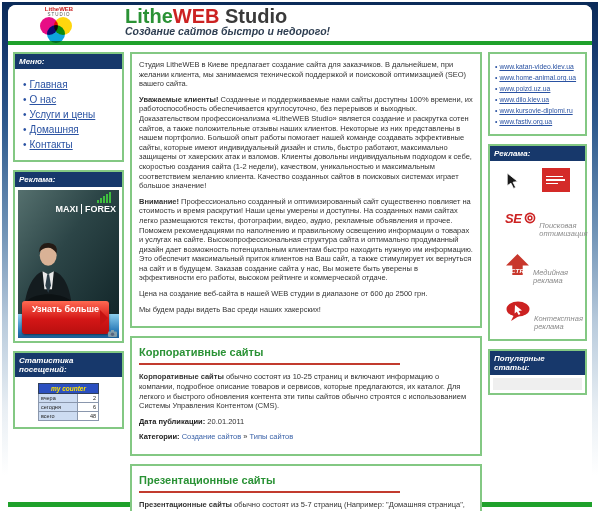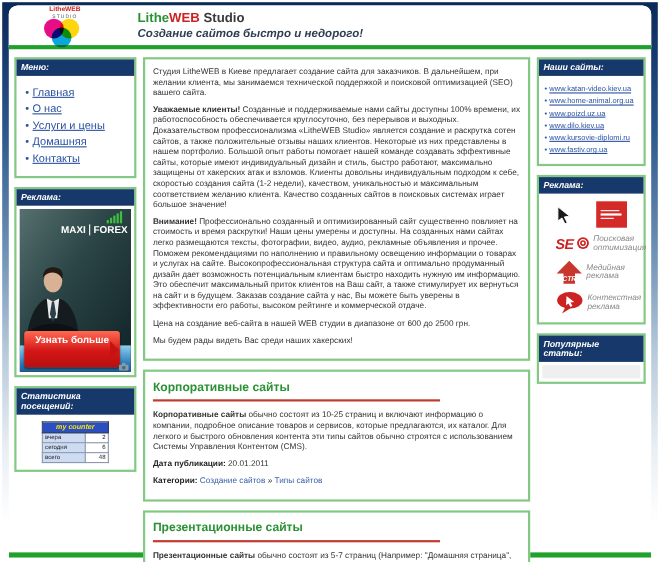--- a/index.html
+++ b/index.html
@@ -13,21 +13,21 @@
   .site-header{position:relative;height:36px;border-bottom:4px solid #1fa12b;border-radius:8px 8px 0 0;background:#fff;}
   .logo{position:absolute;left:20px;top:1px;width:62px;height:34px;cursor:pointer;}
   .logo-l1{font-size:6px;font-weight:bold;color:#c22;line-height:6px;text-align:center;}
   .logo-l2{font-size:4.5px;color:#555;letter-spacing:1px;line-height:5px;text-align:center;}
   .circles{position:relative;height:24px;}
   .c{position:absolute;border-radius:50%;mix-blend-mode:multiply;opacity:.95;}
   .c-m{left:12px;top:0;width:18px;height:18px;background:#e6007e;}
   .c-y{left:26px;top:0;width:18px;height:18px;background:#ffd400;}
   .c-c{left:19px;top:8px;width:18px;height:18px;background:#00a0dc;}
   .title-block{position:absolute;left:117px;top:3px;}
-  .site-title{margin:0;font-size:12px;font-weight:bold;color:#3a3a3a;line-height:16px;}
+  .site-title{margin:0;font-size:20px;font-weight:bold;color:#3a3a3a;line-height:16px;}
   .t-green{color:#2a9235;} .t-red{color:#cc2222;}
   .tagline{font-size:10.5px;font-weight:bold;font-style:italic;color:#2f3f52;margin-top:1px;}
   
   .cols{display:flex;gap:6px;padding:7px 5px 0 5px;}
   .col-left{width:111px;flex:none;}
   .col-center{flex:1;min-width:0;}
   .col-right{width:99px;flex:none;}
   .box{border:2px solid #83c883;background:#fff;margin-bottom:8px;}
   .box-hd{background:#17386b;color:#fff;font-size:8px;font-weight:bold;padding:3px 4px;font-style:italic;}
   
@@ -64,21 +64,21 @@
   .redline{border:0;border-top:2px solid #c23b2e;width:78%;margin:0 0 7px 0;}
   .meta{margin:6px 0 0;}
   .meta b{color:#222;}
   .cat a{color:#3a62a8;text-decoration:none;cursor:pointer;}
   
   .sites{list-style:none;margin:0;padding:5px 2px 5px 4px;}
   .sites li{margin:4px 0;font-size:6.8px;white-space:nowrap;}
   .sites li::before{content:"•";color:#2a52a2;margin:0 2px 0 1px;}
   .rad{padding:4px 14px;cursor:pointer;font-style:italic;}
   .ad-row{display:flex;align-items:center;gap:3px;padding:3px 1px;}
-  .ad-row .lbl{font-size:7.5px;color:#8a8a8a;line-height:1.1;}
+  .ad-row .lbl{font-size:7.5px;color:#8a8a8a;line-height:1.1;margin-top:24px;}
   .ad-sq{width:28px;height:24px;background:#d42a28;display:flex;flex-direction:column;justify-content:center;gap:2px;padding:3px 4px;box-sizing:border-box;margin-left:auto;}
   .ad-sq i{display:block;height:1.5px;background:#fff;}
   .ad-sq i:nth-child(1){width:85%;} .ad-sq i:nth-child(2){width:95%;} .ad-sq i:nth-child(3){width:60%;}
   .seo{color:#cc2222;font-weight:bold;font-size:13px;letter-spacing:-0.5px;line-height:13px;}
   .icon-wrap{flex:none;display:flex;align-items:center;}
   .pop-empty{height:12px;background:#efefef;margin:3px;}
 </style>
 </head>
 <body>
 
@@ -195,21 +195,20 @@
         <section class="box cbox">
           <div class="art-hd">Презентационные сайты</div>
           <hr class="redline">
           <p><span class="lead">Презентационные сайты</span><span> обычно состоят из 5-7 страниц (Например: "Домашняя страница", "О компании", "Продукты и услуги", "Отзывы клиентов", "Контакты") и лучше всего подходят для небольших компаний и частных предпринимателей, которые ищут возможность презентовать себя в сети Интернет, не затрачивая при этом много средств и времени. Мы предлагаем этот тип сайтов за вполне приемлемую </span></p>
 
         </section>
       </main>
 
       <aside class="col-right">
         <section class="box">
-          <div class="box-hd">Наши сайты:</div>
           <ul class="sites">
             <li><a>www.katan-video.kiev.ua</a></li>
             <li><a>www.home-animal.org.ua</a></li>
             <li><a>www.poizd.uz.ua</a></li>
             <li><a>www.dilo.kiev.ua</a></li>
             <li><a>www.kursovie-diplomi.ru</a></li>
             <li><a>www.fastiv.org.ua</a></li>
           </ul>
         </section>
 

